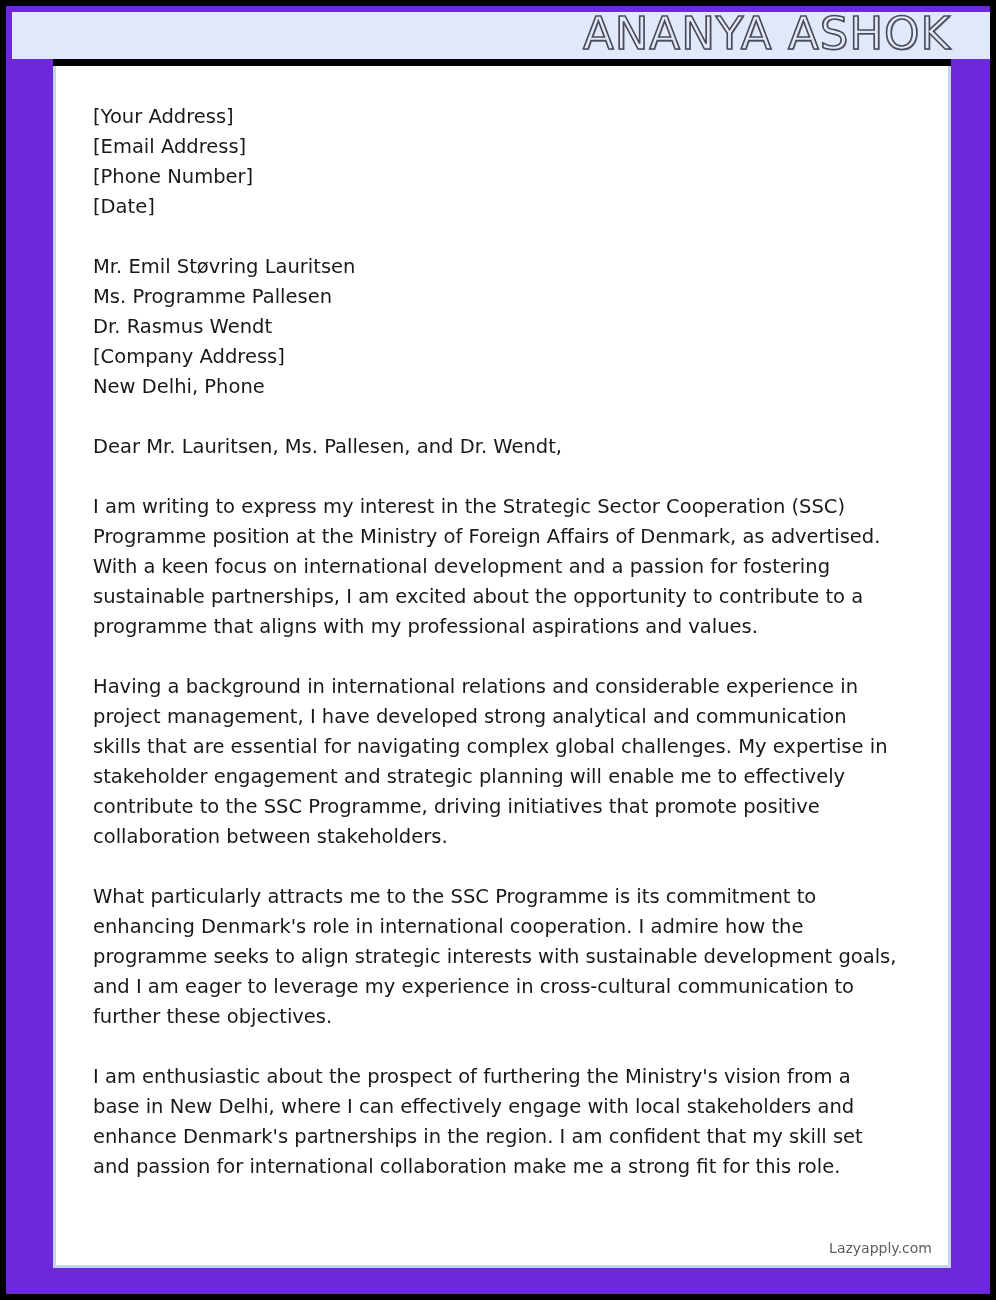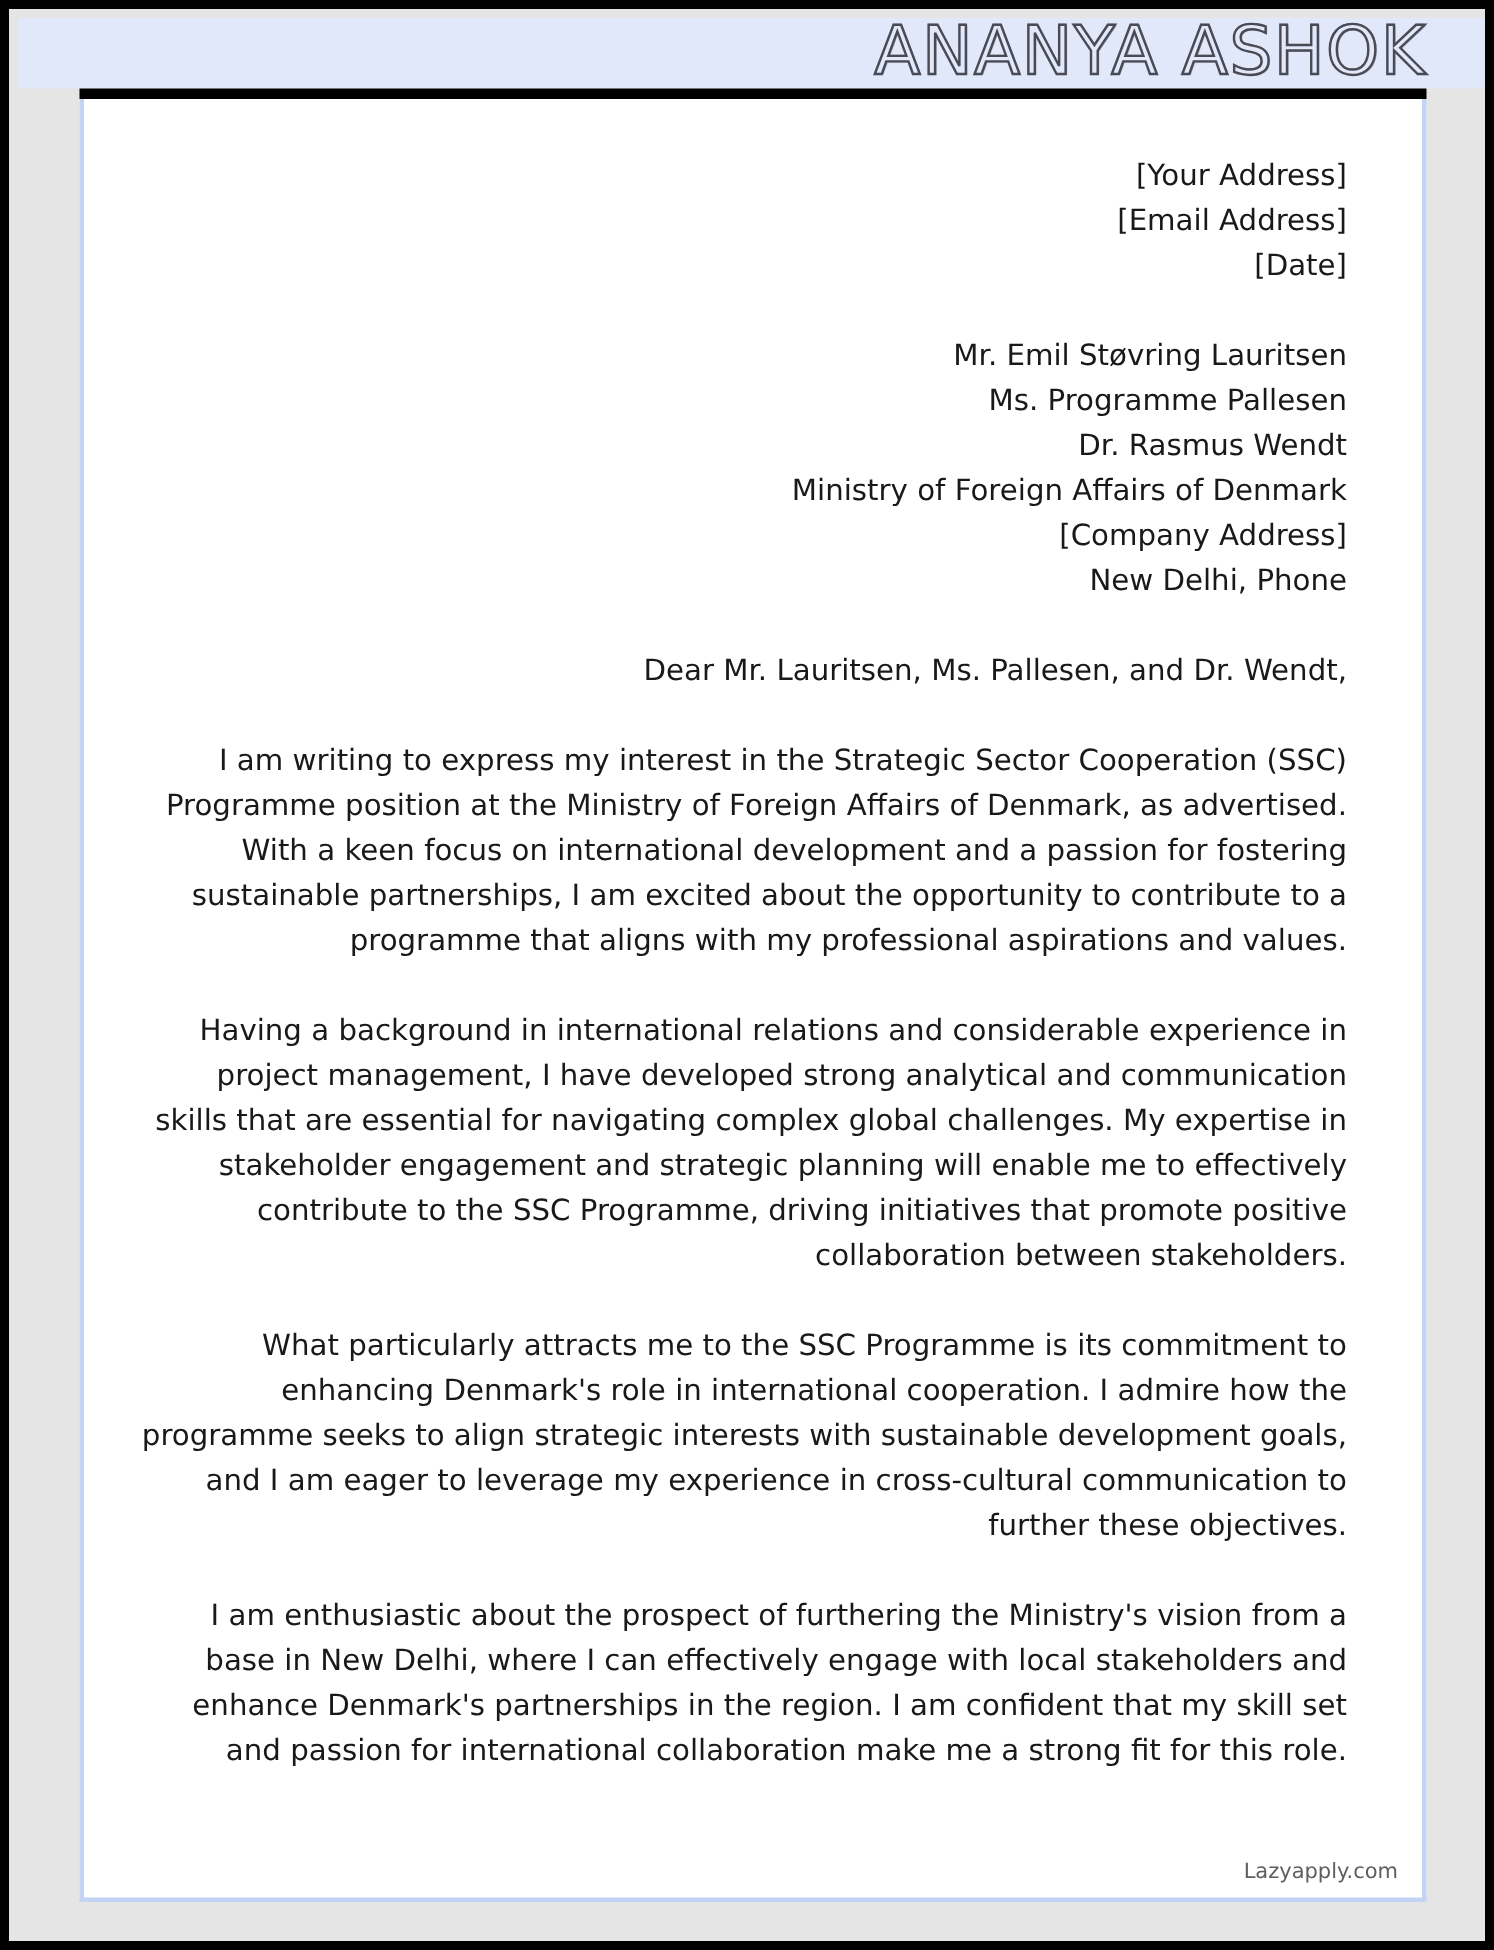--- a/index.html
+++ b/index.html
@@ -16,23 +16,22 @@
 
   
   .page-frame {
     position: absolute;
     left: 0;
     top: 0;
     width: 996px;
     height: 1300px;
     box-sizing: border-box;
     border: 6px solid #000000;
-    background: #e5e5e5;
+    background: #6d28d9;
     overflow: hidden;
-    text-align: right;
   }
 
   
   .header-band {
     position: absolute;
     left: 6px;
     top: 6px;
     width: 984px;
     height: 47px;
     background: #e0e8fa;
@@ -135,30 +134,30 @@
 
   <div class="header-rule"></div>
 
   <div class="letter-sheet">
 
     <div class="letter-body">
 
       <div>
         <p class="addr-line">[Your Address]</p>
         <p class="addr-line">[Email Address]</p>
+        <p class="addr-line">[Phone Number]</p>
         <p class="addr-line">[Date]</p>
       </div>
 
       <div class="block-gap"></div>
 
       <div>
         <p class="recipient-line">Mr. Emil Støvring Lauritsen</p>
         <p class="recipient-line">Ms. Programme Pallesen</p>
         <p class="recipient-line">Dr. Rasmus Wendt</p>
-        <p class="recipient-line">Ministry of Foreign Affairs of Denmark</p>
         <p class="recipient-line">[Company Address]</p>
         <p class="recipient-line">New Delhi, Phone</p>
       </div>
 
       <div class="block-gap"></div>
 
       <p class="salutation">Dear Mr. Lauritsen, Ms. Pallesen, and Dr. Wendt,</p>
 
       <div class="block-gap"></div>
 

